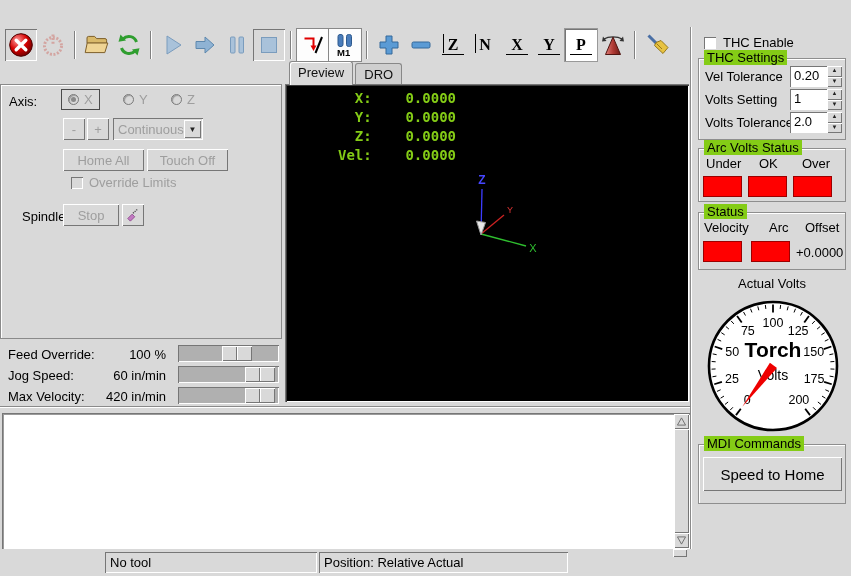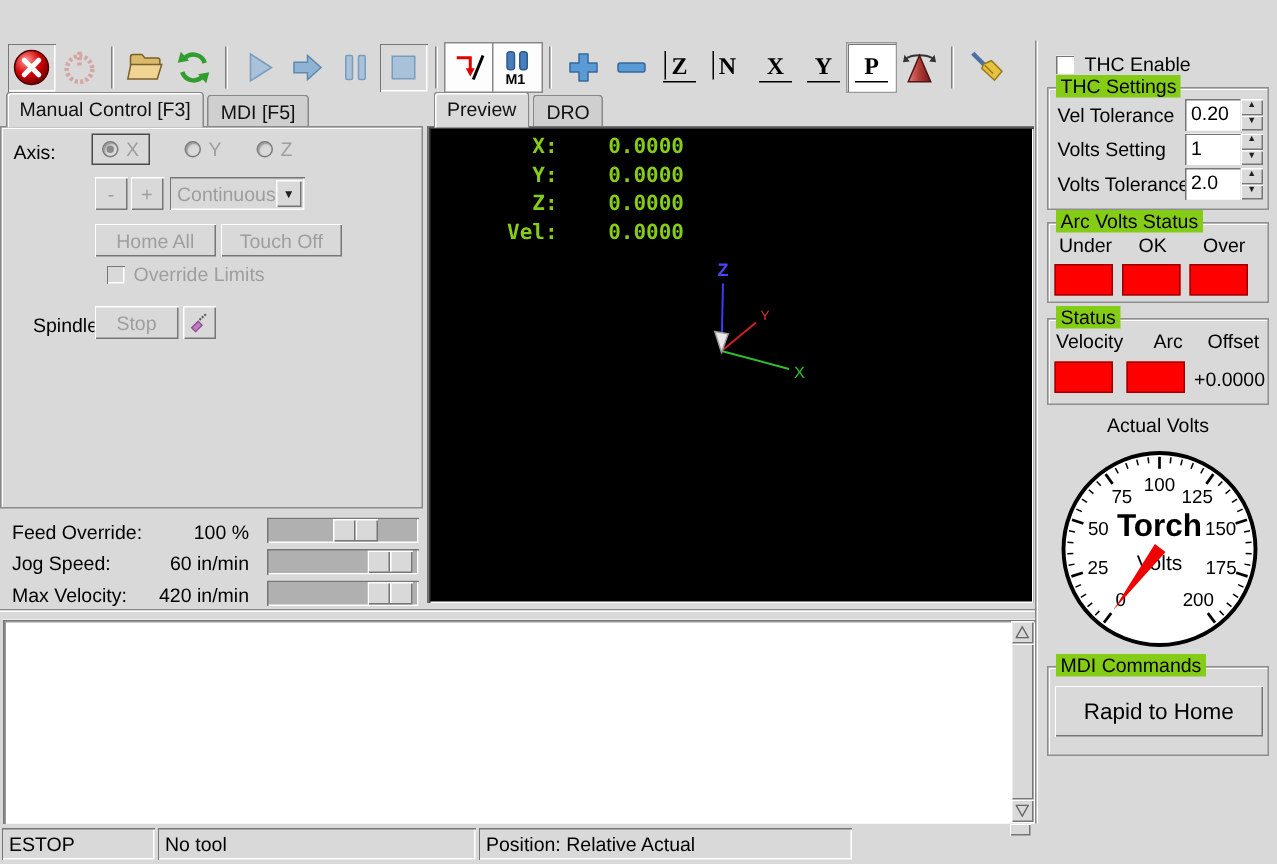--- a/index.html
+++ b/index.html
@@ -234,24 +234,20 @@
     <div class="tsep"></div>
     <div class="tbtn">
       <svg viewBox="0 0 26 26">
         <line x1="4.5" y1="3.5" x2="13" y2="12" stroke="#4a6fa5" stroke-width="3"></line>
         <polygon points="12,10.5 17,8.5 24,15.5 19,21.5 10.5,13.5" fill="#e7c240" stroke="#97791c"></polygon>
         <path d="M12.5 11.5 l5.5 5.5" stroke="#97791c" stroke-width="1"></path>
       </svg>
     </div>
   </div>
 
-  <div class="tabbar" style="left:4px; top:62px;">
-    <div class="tab active">Manual Control [F3]</div>
-    <div class="tab">MDI [F5]</div>
-  </div>
 
   <div class="left-frame">
     <span class="lbl" style="left:8px; top:9px;">Axis:</span>
 
     <div class="radio-wrap focused" style="left:60px; top:4px;">
       <span class="radio sel"></span>
       <span class="dis">X</span>
     </div>
     <div class="radio-wrap" style="left:116px; top:5px;">
       <span class="radio"></span>
@@ -440,39 +436,38 @@
       <line x1="110.83716171917261" y1="112.12740164393836" x2="108.05100485938902" y2="109.25732674026756" stroke="#000" stroke-width="1"></line>
       <line x1="105.01162392385096" y1="117.11608386790851" x2="100.19710373863458" y2="110.72699978753018" stroke="#000" stroke-width="1.8"></line>
       <text x="93.87804599553807" y="106.3413269320336" text-anchor="middle" font-size="12.5" fill="#000">200</text>
       <text x="68" y="59" text-anchor="middle" font-size="21" font-weight="bold" fill="#000">Torch</text>
       <text x="68" y="82" text-anchor="middle" font-size="14" fill="#000">Volts</text>
       <polygon points="37.307433819245546,108.73041101241193 64.93100737971875,64.70890834271373 72.00952935884766,70.04295724882796" fill="#ee0000"></polygon>
     </svg>
 
   <div class="group" style="left:698px; top:444px; width:148px; height:60px;">
     <span class="group-title">MDI Commands</span>
-    <div class="btn" style="left:4px; top:12px; width:139px; height:34px; font-size:15px;">Rapid to Home</div>
+    <div class="btn" style="left:4px; top:12px; width:139px; height:34px; font-size:15px;">Speed to Home</div>
   </div>
 
   <div class="gcode">
     <div class="scrollbar">
       <div class="sb-btn" style="top:0;">
         <svg viewBox="0 0 10 10">
             <polygon points="5,1 9.5,9 0.5,9" fill="#d9d9d9" stroke="#666"></polygon>
           </svg>
       </div>
       <div class="sb-thumb"></div>
       <div class="sb-btn" style="bottom:0; top:auto;">
         <svg viewBox="0 0 10 10">
             <polygon points="5,9 9.5,1 0.5,1" fill="#d9d9d9" stroke="#666"></polygon>
           </svg>
       </div>
     </div>
   </div>
   <div class="sash-grip"></div>
 
   <div class="statusbar">
-    <div class="status-cell" style="left:1px; width:102px;">ESTOP</div>
     <div class="status-cell" style="left:105px; width:212px;">No tool</div>
     <div class="status-cell" style="left:319px; width:249px;">Position: Relative Actual</div>
   </div>
 
 </div>
 
 </body></html>

